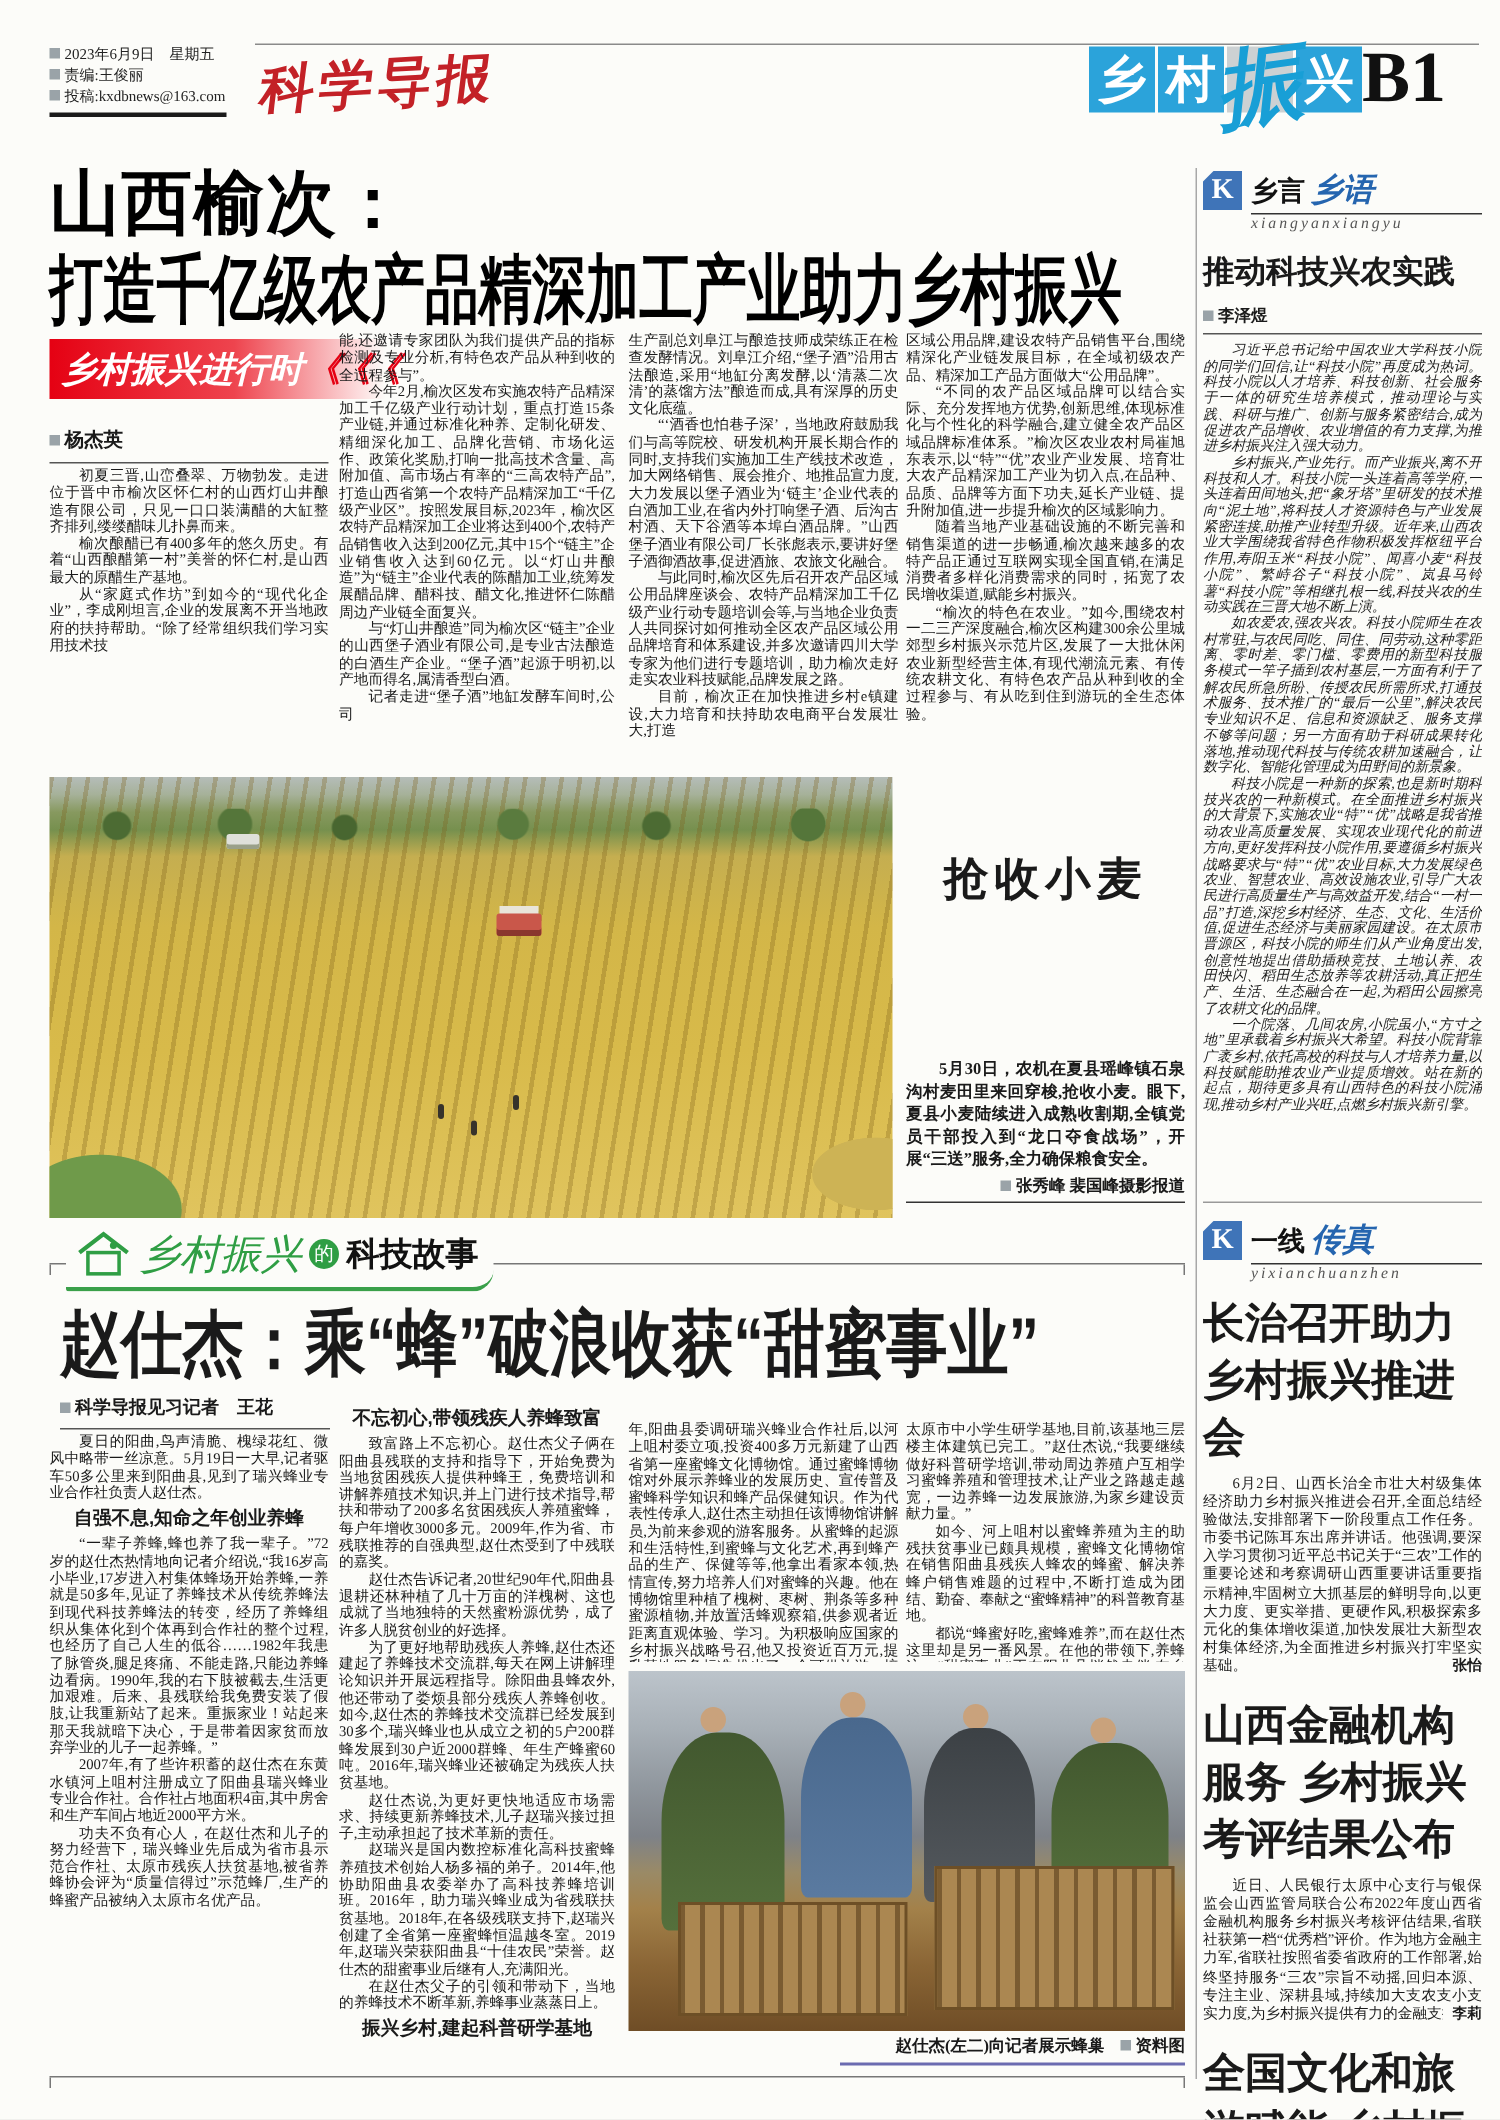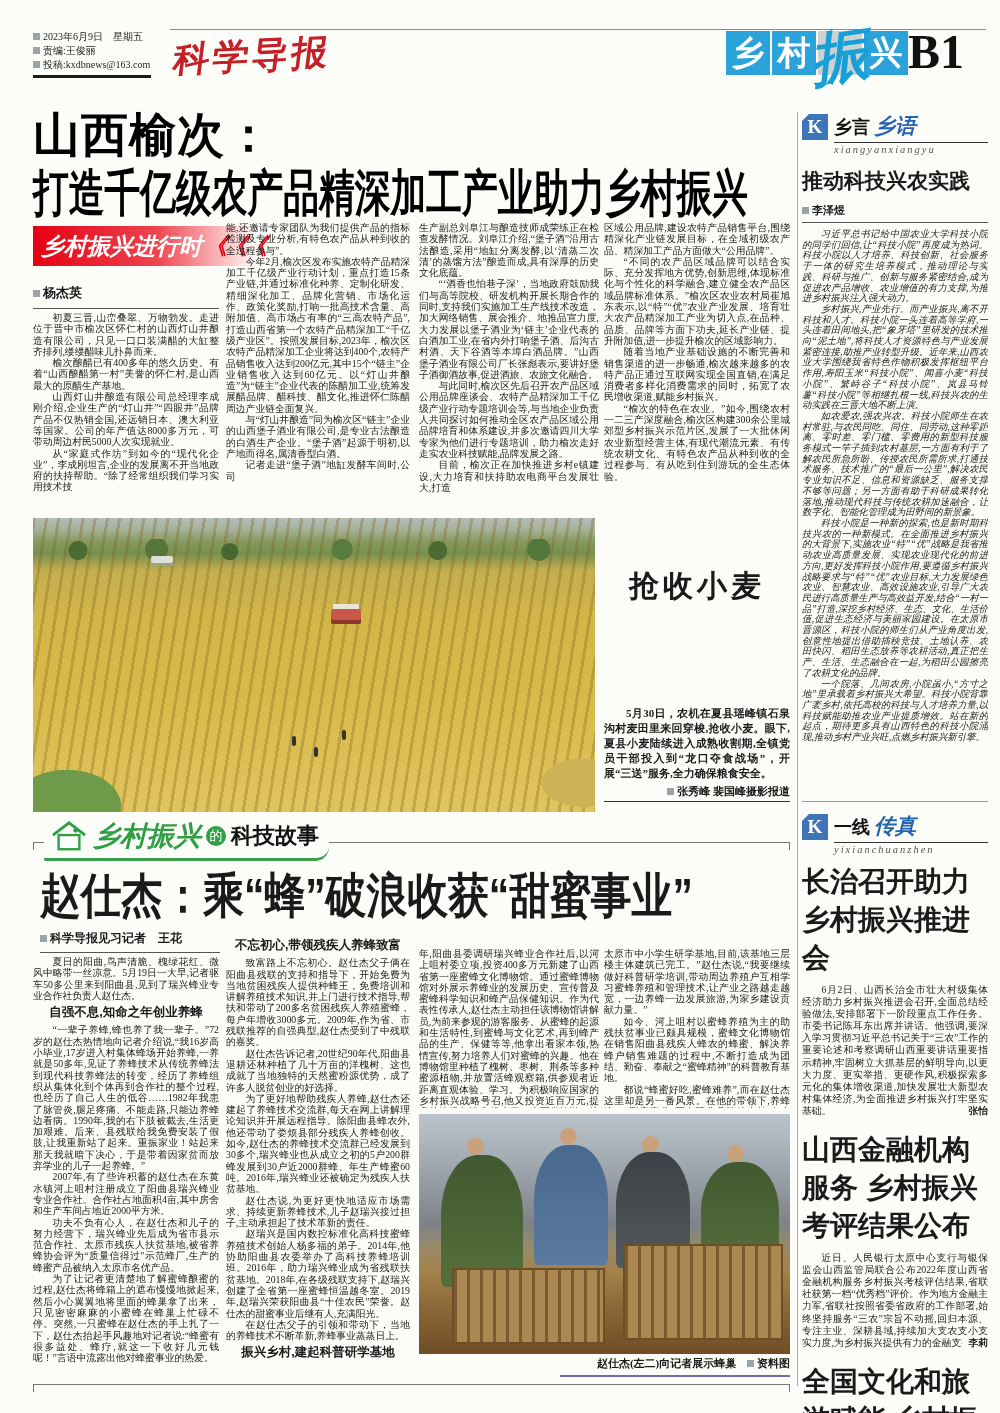--- a/index.html
+++ b/index.html
@@ -68,21 +68,21 @@
   .p1-rule{position:absolute;left:604px;top:801px;width:186px;border-top:1px solid #333;}
   
   .vsep{position:absolute;left:797px;top:112px;height:1274px;border-left:1px solid #a8a8a8;}
   
   .bee-rule-top{position:absolute;left:33px;top:842px;width:757px;border-top:1px solid #777;}
   .bee-rule-top:before,.bee-rule-bot:before{content:"";position:absolute;left:0;top:0;width:1px;height:7px;background:#777;}
   .bee-rule-top:after,.bee-rule-bot:after{content:"";position:absolute;right:0;top:0;width:1px;height:7px;background:#777;}
   .bee-rule-bot{position:absolute;left:33px;top:1384px;width:757px;border-top:1px solid #777;}
   .bee-badge{position:absolute;left:44px;top:818px;display:flex;align-items:center;gap:5px;
              background:#fcfcf9;padding:0 10px 4px 6px;border-bottom:3px solid #3aa04a;border-radius:0 0 14px 2px;}
-  .badge-green{font-size:27px;font-weight:700;color:#2f9e44;font-style:italic;font-family:"Liberation Serif",serif;}
+  .badge-green{font-size:27px;font-weight:400;color:#2f9e44;font-style:italic;font-family:"Liberation Serif",serif;}
   .badge-de{display:inline-flex;width:20px;height:20px;border-radius:50%;background:#2f9e44;color:#fff;
             font-size:13px;align-items:center;justify-content:center;font-family:"Liberation Sans",sans-serif;}
   .badge-black{font-size:22px;font-weight:900;color:#111;font-family:"Liberation Sans",sans-serif;}
   .bee-hl{position:absolute;left:40px;top:864px;font-size:48px;font-weight:900;white-space:nowrap;
           transform:scaleX(0.85);transform-origin:left top;font-family:"Liberation Sans",sans-serif;}
   .bee-byline{position:absolute;left:40px;top:930px;width:180px;font-size:12px;font-weight:bold;
           padding-bottom:5px;border-bottom:1.5px solid #555;}
   #bcol1{left:33px;top:956px;width:186px;height:408px;}
   #bcol2{left:226px;top:934px;width:184px;height:430px;}
   #bcol3{left:419px;top:948px;width:180px;height:160px;}
@@ -146,21 +146,20 @@
   <div class="hl1">山西榆次：</div>
   <div class="hl2">打造千亿级农产品精深加工产业助力乡村振兴</div>
   <div class="red-banner">
     <span>乡村振兴进行时</span><span class="marks">《《《</span>
   </div>
   <div class="m-byline"><span class="sq"></span><span>杨杰英</span></div>
 
   <div class="bodycol" id="mcol1">
       <p>初夏三晋,山峦叠翠、万物勃发。走进位于晋中市榆次区怀仁村的山西灯山井酿造有限公司，只见一口口装满醋的大缸整齐排列,缕缕醋味儿扑鼻而来。</p>
       <p>榆次酿醋已有400多年的悠久历史。有着“山西酿醋第一村”美誉的怀仁村,是山西最大的原醋生产基地。</p>
-      <p>山西灯山井酿造有限公司总经理李成刚介绍,企业生产的“灯山井”“四眼井”品牌产品不仅热销全国,还远销日本、澳大利亚等国家。公司的年产值达8000多万元，可带动周边村民5000人次实现就业。</p>
       <p>从“家庭式作坊”到如今的“现代化企业”，李成刚坦言,企业的发展离不开当地政府的扶持帮助。“除了经常组织我们学习实用技术技</p>
     </div>
   <div class="bodycol" id="mcol2">
       <p class="cont">能,还邀请专家团队为我们提供产品的指标检测及专业分析,有特色农产品从种到收的全过程参与”。</p>
       <p>今年2月,榆次区发布实施农特产品精深加工千亿级产业行动计划，重点打造15条产业链,并通过标准化种养、定制化研发、精细深化加工、品牌化营销、市场化运作、政策化奖励,打响一批高技术含量、高附加值、高市场占有率的“三高农特产品”,打造山西省第一个农特产品精深加工“千亿级产业区”。按照发展目标,2023年，榆次区农特产品精深加工企业将达到400个,农特产品销售收入达到200亿元,其中15个“链主”企业销售收入达到60亿元。以“灯山井酿造”为“链主”企业代表的陈醋加工业,统筹发展醋品牌、醋科技、醋文化,推进怀仁陈醋周边产业链全面复兴。</p>
       <p>与“灯山井酿造”同为榆次区“链主”企业的山西堡子酒业有限公司,是专业古法酿造的白酒生产企业。“堡子酒”起源于明初,以产地而得名,属清香型白酒。</p>
       <p>记者走进“堡子酒”地缸发酵车间时,公司</p>
     </div>
   <div class="bodycol" id="mcol3">
       <p class="cont">生产副总刘阜江与酿造技师成荣练正在检查发酵情况。刘阜江介绍,“堡子酒”沿用古法酿造,采用“地缸分离发酵,以‘清蒸二次清’的蒸馏方法”酿造而成,具有深厚的历史文化底蕴。</p>
@@ -209,21 +208,20 @@
 
   <div class="bodycol" id="bcol1">
     <div>
         <p>夏日的阳曲,鸟声清脆、槐绿花红、微风中略带一丝凉意。5月19日一大早,记者驱车50多公里来到阳曲县,见到了瑞兴蜂业专业合作社负责人赵仕杰。</p>
       </div>
     <div class="bee-sub">自强不息,知命之年创业养蜂</div>
     <div>
         <p>“一辈子养蜂,蜂也养了我一辈子。”72岁的赵仕杰热情地向记者介绍说,“我16岁高小毕业,17岁进入村集体蜂场开始养蜂,一养就是50多年,见证了养蜂技术从传统养蜂法到现代科技养蜂法的转变，经历了养蜂组织从集体化到个体再到合作社的整个过程,也经历了自己人生的低谷……1982年我患了脉管炎,腿足疼痛、不能走路,只能边养蜂边看病。1990年,我的右下肢被截去,生活更加艰难。后来、县残联给我免费安装了假肢,让我重新站了起来。重振家业！站起来那天我就暗下决心，于是带着因家贫而放弃学业的儿子一起养蜂。”</p>
         <p>2007年,有了些许积蓄的赵仕杰在东黄水镇河上咀村注册成立了阳曲县瑞兴蜂业专业合作社。合作社占地面积4亩,其中房舍和生产车间占地近2000平方米。</p>
         <p>功夫不负有心人，在赵仕杰和儿子的努力经营下，瑞兴蜂业先后成为省市县示范合作社、太原市残疾人扶贫基地,被省养蜂协会评为“质量信得过”示范蜂厂,生产的蜂蜜产品被纳入太原市名优产品。</p>
-        <p>为了让记者更清楚地了解蜜蜂酿蜜的过程,赵仕杰将蜂箱上的遮布慢慢地掀起来,然后小心翼翼地将里面的蜂巢拿了出来，只见密密麻麻的小蜜蜂在蜂巢上忙碌不停。突然,一只蜜蜂在赵仕杰的手上扎了一下，赵仕杰抬起手风趣地对记者说:“蜂蜜有很多益处、蜂疗,就这一下收好几元钱呢！”言语中流露出他对蜂蜜事业的热爱。</p>
       </div>
   </div>
   <div class="bodycol" id="bcol2">
     <div class="bee-sub">不忘初心,带领残疾人养蜂致富</div>
     <div>
         <p>致富路上不忘初心。赵仕杰父子俩在阳曲县残联的支持和指导下，开始免费为当地贫困残疾人提供种蜂王，免费培训和讲解养殖技术知识,并上门进行技术指导,帮扶和带动了200多名贫困残疾人养殖蜜蜂，每户年增收3000多元。2009年,作为省、市残联推荐的自强典型,赵仕杰受到了中残联的嘉奖。</p>
         <p>赵仕杰告诉记者,20世纪90年代,阳曲县退耕还林种植了几十万亩的洋槐树、这也成就了当地独特的天然蜜粉源优势，成了许多人脱贫创业的好选择。</p>
         <p>为了更好地帮助残疾人养蜂,赵仕杰还建起了养蜂技术交流群,每天在网上讲解理论知识并开展远程指导。除阳曲县蜂农外,他还带动了娄烦县部分残疾人养蜂创收。如今,赵仕杰的养蜂技术交流群已经发展到30多个,瑞兴蜂业也从成立之初的5户200群蜂发展到30户近2000群蜂、年生产蜂蜜60吨。2016年,瑞兴蜂业还被确定为残疾人扶贫基地。</p>
         <p>赵仕杰说,为更好更快地适应市场需求、持续更新养蜂技术,儿子赵瑞兴接过担子,主动承担起了技术革新的责任。</p>
         <p>赵瑞兴是国内数控标准化高科技蜜蜂养殖技术创始人杨多福的弟子。2014年,他协助阳曲县农委举办了高科技养蜂培训班。2016年，助力瑞兴蜂业成为省残联扶贫基地。2018年,在各级残联支持下,赵瑞兴创建了全省第一座蜜蜂恒温越冬室。2019年,赵瑞兴荣获阳曲县“十佳农民”荣誉。赵仕杰的甜蜜事业后继有人,充满阳光。</p>

